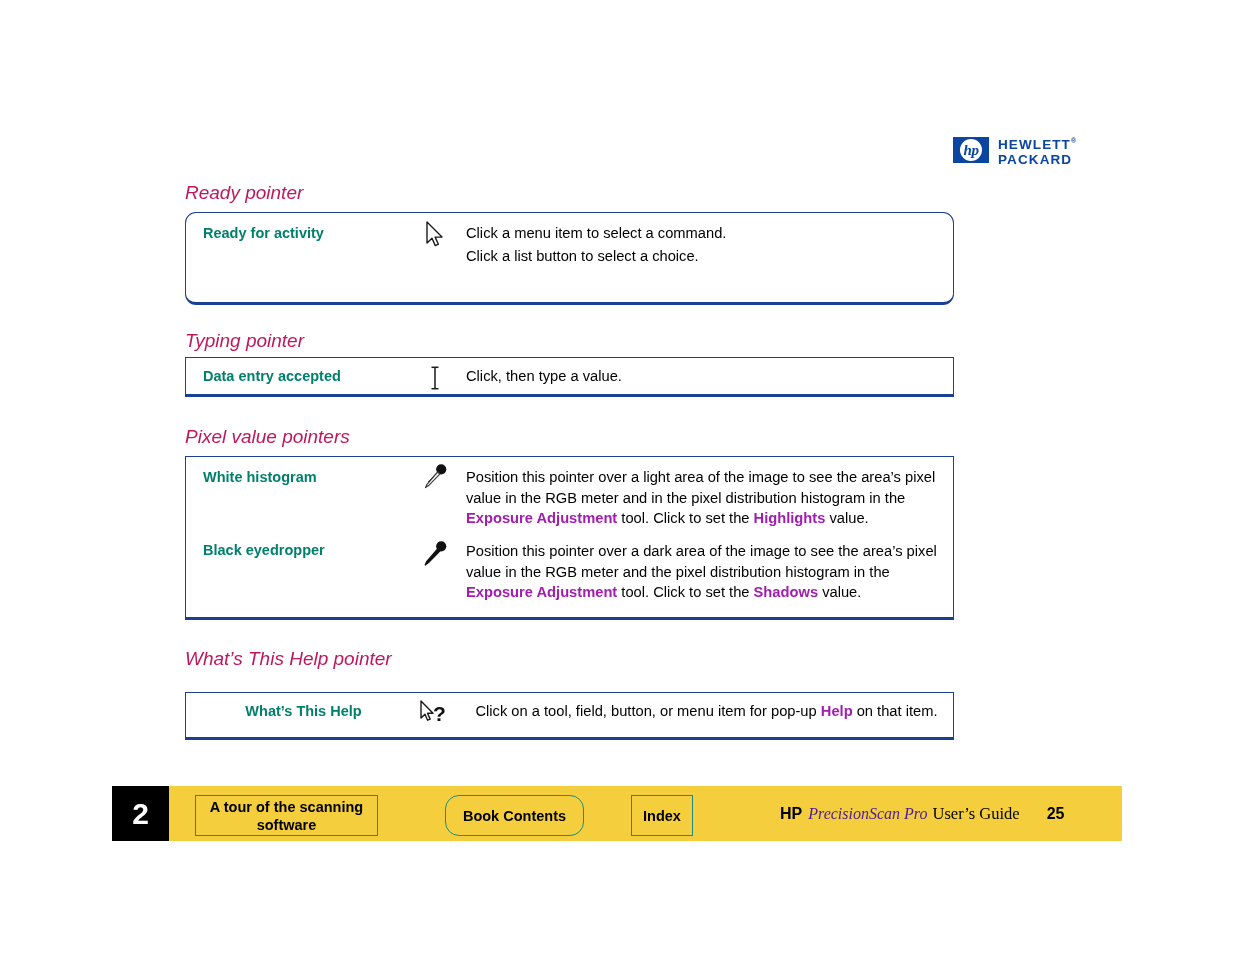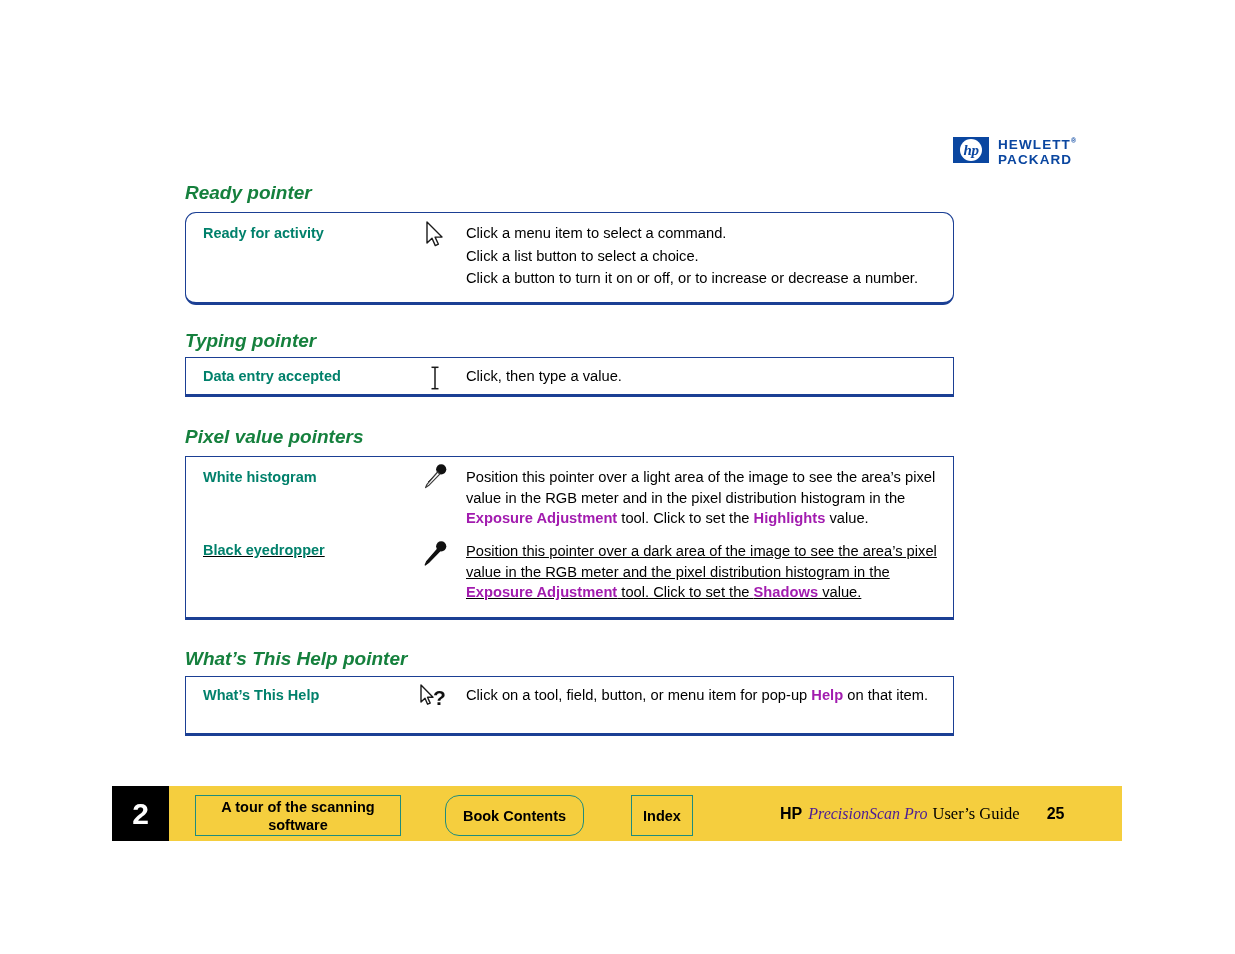--- a/index.html
+++ b/index.html
@@ -68,24 +68,24 @@
     font-size: 7px;
     vertical-align: super;
     letter-spacing: 0;
   }
 
   
   .section-heading {
     position: absolute;
     font-family: "Liberation Sans", sans-serif;
     font-style: italic;
-    font-weight: bold;
+    font-weight: normal;
     font-size: 19px;
     line-height: 22px;
-    color: #15803d;
+    color: #be185d;
     white-space: nowrap;
   }
 
   
   .ptable {
     position: absolute;
     border: 1px solid #1B3F94;
     border-bottom: 3px solid #1B3F94;
     background: #ffffff;
     box-sizing: border-box;
@@ -170,21 +170,21 @@
     display: flex;
     align-items: center;
     justify-content: center;
     text-align: center;
     font-weight: bold;
     font-size: 14.5px;
     line-height: 18px;
     color: #000000;
     background: transparent;
   }
-  #btn-tour { left: 83px; top: 9px; width: 206px; height: 41px; padding: 4px 8px; }
+  #btn-tour { left: 83px; top: 9px; width: 183px; height: 41px; padding: 4px 8px; }
   #btn-contents { left: 333px; top: 9px; width: 139px; height: 41px; border-radius: 14px; }
   #btn-index { left: 519px; top: 9px; width: 62px; height: 41px; }
 
   .footer-title {
     position: absolute;
     left: 668px;
     top: 0;
     height: 55px;
     display: flex;
     align-items: center;
@@ -240,21 +240,20 @@
     <div class="pcell-icon">
       <span class="icon-wrap">
         <svg width="20" height="27" viewBox="0 0 20 27">
           <path d="M2,1 L2,22 L7,17.2 L10.3,24.6 L13.4,23.2 L10.1,16.1 L17,16 Z" fill="#ffffff" stroke="#1a1a1a" stroke-width="1.4" stroke-linejoin="round"></path>
         </svg>
       </span>
     </div>
     <div class="pcell-desc">
       <p>Click a menu item to select a command.</p>
       <p>Click a list button to select a choice.</p>
-      <p class="tight">Click a button to turn it on or off, or to increase or decrease a number.</p>
     </div>
   </div>
 </div>
 
 <div class="section-heading" style="left:185px; top:330px;">Typing pointer</div>
 
 <div class="ptable" style="left:185px; top:357px; width:769px; height:40px;">
   <div class="prow">
     <div class="pcell-label" style="padding-top:9px;">Data entry accepted</div>
     <div class="pcell-icon" style="padding-top:7px;">
@@ -287,39 +286,39 @@
           <path d="M15.6,9.0 L17.8,11.2 L6.6,22.6 L3.6,24.6 L5.0,21.3 Z" fill="#ffffff" stroke="#3b3b3b" stroke-width="1.2" stroke-linejoin="round"></path>
           <line x1="14.6" y1="10.3" x2="6.0" y2="19.0" stroke="#3b3b3b" stroke-width="1"></line>
         </svg>
       </span>
     </div>
     <div class="pcell-desc">
       <p class="tight"><span>Position this pointer over a light area of the image to see the area’s pixel value in the RGB meter and in the pixel distribution histogram in the </span><span class="lnk">Exposure Adjustment</span><span> tool. Click to set the </span><span class="lnk">Highlights</span><span> value.</span></p>
     </div>
   </div>
 
-  <div class="prow" style="height:78px;text-decoration:underline;">
+  <div class="prow" style="height:78px;">
     <div class="pcell-label" style="padding-top:0;">Black eyedropper</div>
     <div class="pcell-icon" style="padding-top:0;">
       <span class="icon-wrap">
         <svg width="26" height="28" viewBox="0 0 26 28">
           <circle cx="19.2" cy="5.3" r="5.1" fill="#111111"></circle>
           <path d="M15.6,8.0 L17.8,10.2 L6.6,21.6 L3.2,24.0 L4.8,20.3 Z" fill="#111111" stroke="#111111" stroke-width="1.2" stroke-linejoin="round"></path>
         </svg>
       </span>
     </div>
     <div class="pcell-desc" style="padding-top:0;">
       <p class="tight"><span>Position this pointer over a dark area of the image to see the area’s pixel value in the RGB meter and the pixel distribution histogram in the </span><span class="lnk">Exposure Adjustment</span><span> tool. Click to set the </span><span class="lnk">Shadows</span><span> value.</span></p>
     </div>
   </div>
 </div>
 
 <div class="section-heading" style="left:185px; top:648px;">What’s This Help pointer</div>
 
-<div class="ptable" style="left:185px; top:676px; width:769px; height:60px;">
+<div class="ptable" style="left:185px; top:692px; width:769px; height:48px;text-align:center;">
   <div class="prow">
     <div class="pcell-label" style="padding-top:9px;">What’s This Help</div>
     <div class="pcell-icon" style="padding-top:6px;">
       <span class="icon-wrap">
         <svg width="32" height="28" viewBox="0 0 32 28">
           <path d="M2,2 L2,19 L6,15.2 L8.6,21.2 L11.2,20.1 L8.5,14.3 L14,14.2 Z" fill="#ffffff" stroke="#1a1a1a" stroke-width="1.4" stroke-linejoin="round"></path>
           <text x="14" y="22" font-family="'Liberation Sans', sans-serif" font-size="21" font-weight="bold" fill="#111111">?</text>
         </svg>
       </span>
     </div>

